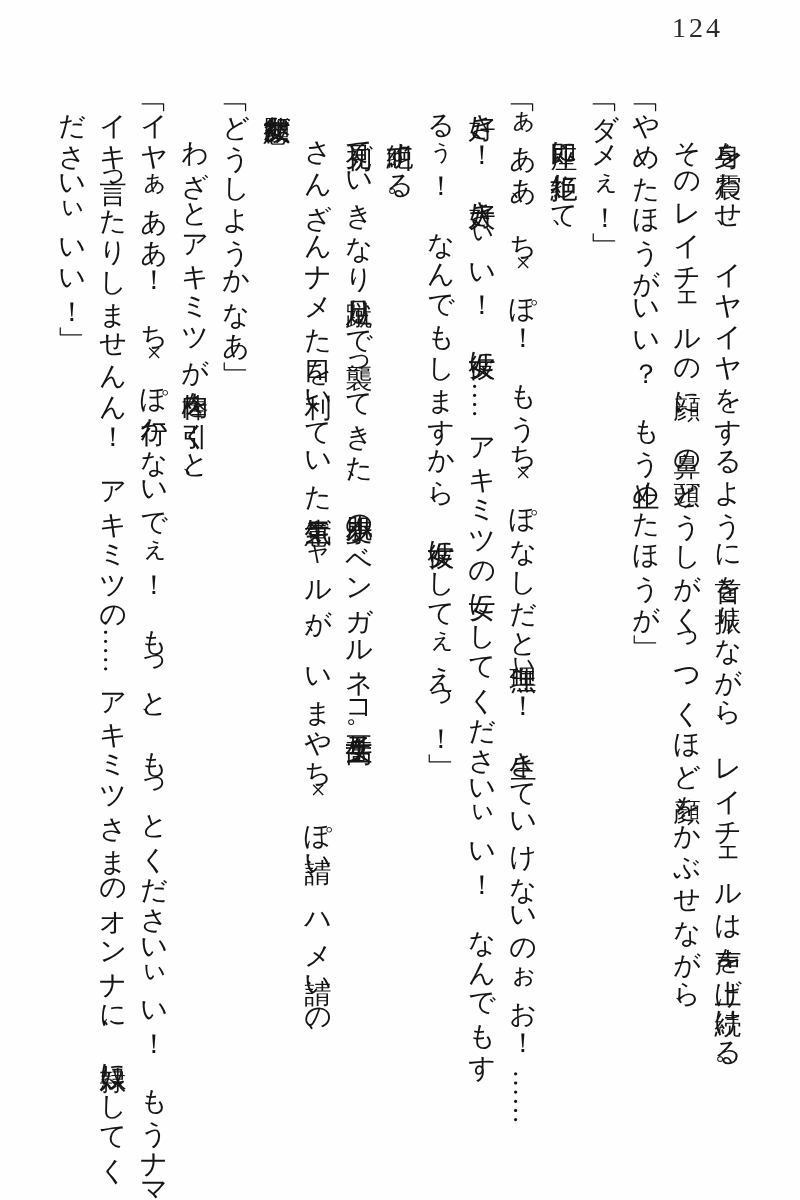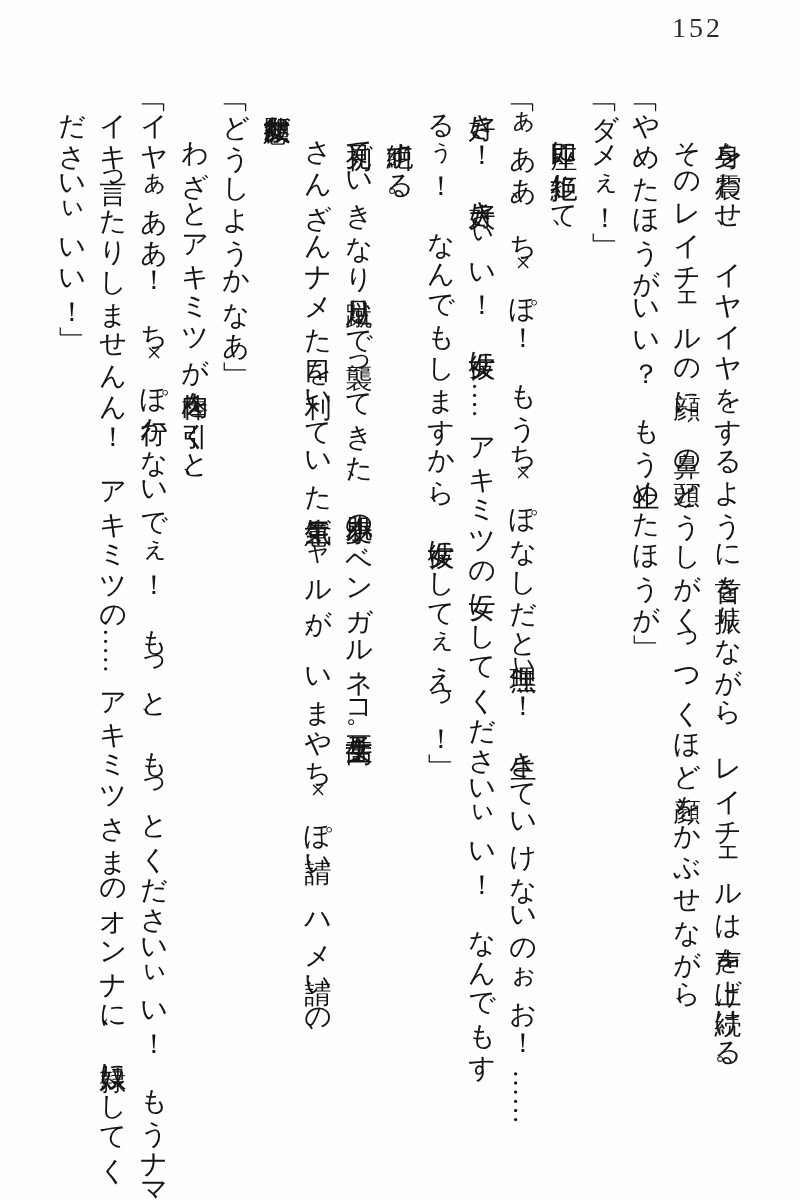--- a/index.html
+++ b/index.html
@@ -41,21 +41,21 @@
   }
   .indent {
     text-indent: 27px;
   }
 </style>
 </head>
 <body>
 
 <div>
 
-  <div class="page-number">152</div>
+  <div class="page-number">124</div>
 
   <div class="text-block">
     <p class="line indent">身を震わせ、イヤイヤをするように首を振りながら、レイチェルは声を上げ続ける。</p>
     <p class="line indent">そのレイチェルの顔に、鼻の頭どうしがくっつくほど顔をかぶせながら、</p>
     <p class="line">「やめたほうがいい？　もう止めたほうが」</p>
     <p class="line">「ダメぇ！」</p>
     <p class="line indent">即座に拒絶して、</p>
     <p class="line">「ぁああ、ち×ぽ！　もうち×ぽなしだと無理ぃ！　生きていけないのぉお！　……</p>
     <p class="line">好き！　大好きぃい！　彼女に……アキミツの女にしてくださいぃい！　なんでもす</p>
     <p class="line">るぅ！　なんでもしますから、彼女にしてぇえっ！」</p>

